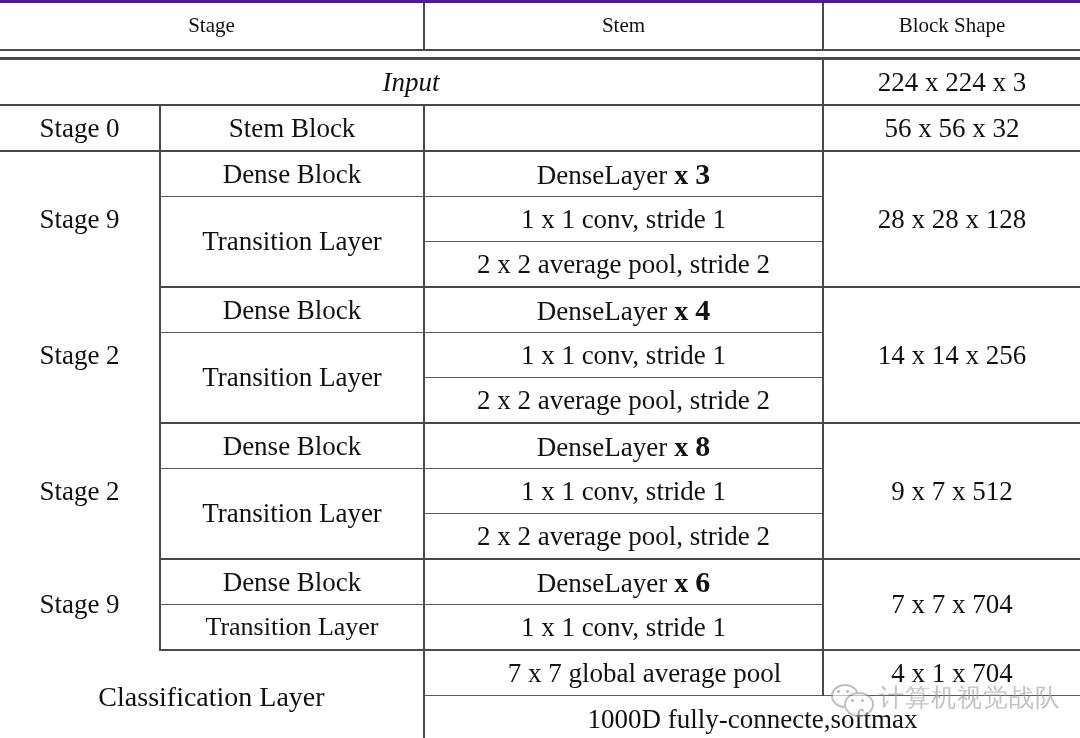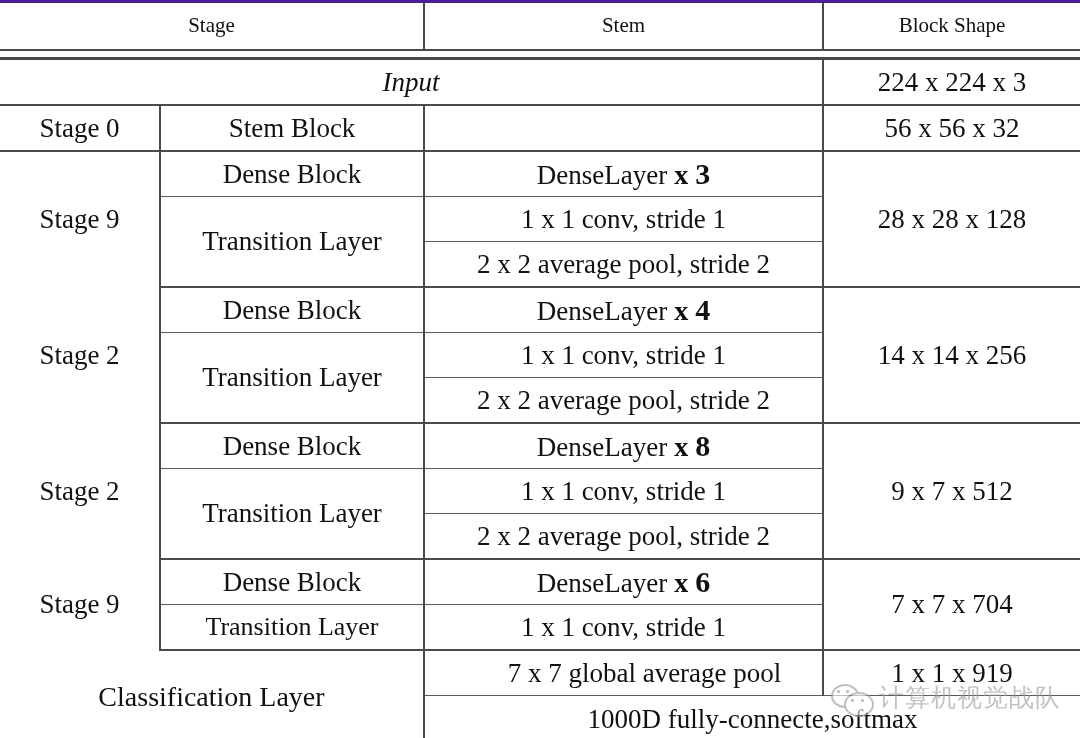--- a/index.html
+++ b/index.html
@@ -176,21 +176,21 @@
       <td class="rule-b big" rowspan="2">7 x 7 x 704</td>
     </tr>
     <tr>
       <td class="rule-b rule-r med" style="height:44px;">Transition Layer</td>
       <td class="rule-b rule-r big">1 x 1 conv, stride 1</td>
     </tr>
 
     <tr>
       <td class="rule-b-heavy rule-r stagecell" colspan="2" rowspan="2" style="font-size:28px;">Classification Layer</td>
       <td class="rule-b-thin rule-r big" style="height:44px;padding-left:48px;">7 x 7 global average pool</td>
-      <td class="rule-b-thin big">1 x 1 x 919</td>
+      <td class="rule-b-thin big">4 x 1 x 704</td>
     </tr>
     <tr>
       <td class="rule-b-heavy big" colspan="2" style="height:46px;">1000D fully-connecte,softmax</td>
     </tr>
 
   </tbody>
 </table>
 
 <div id="watermark">
   <span class="wm-icon">

